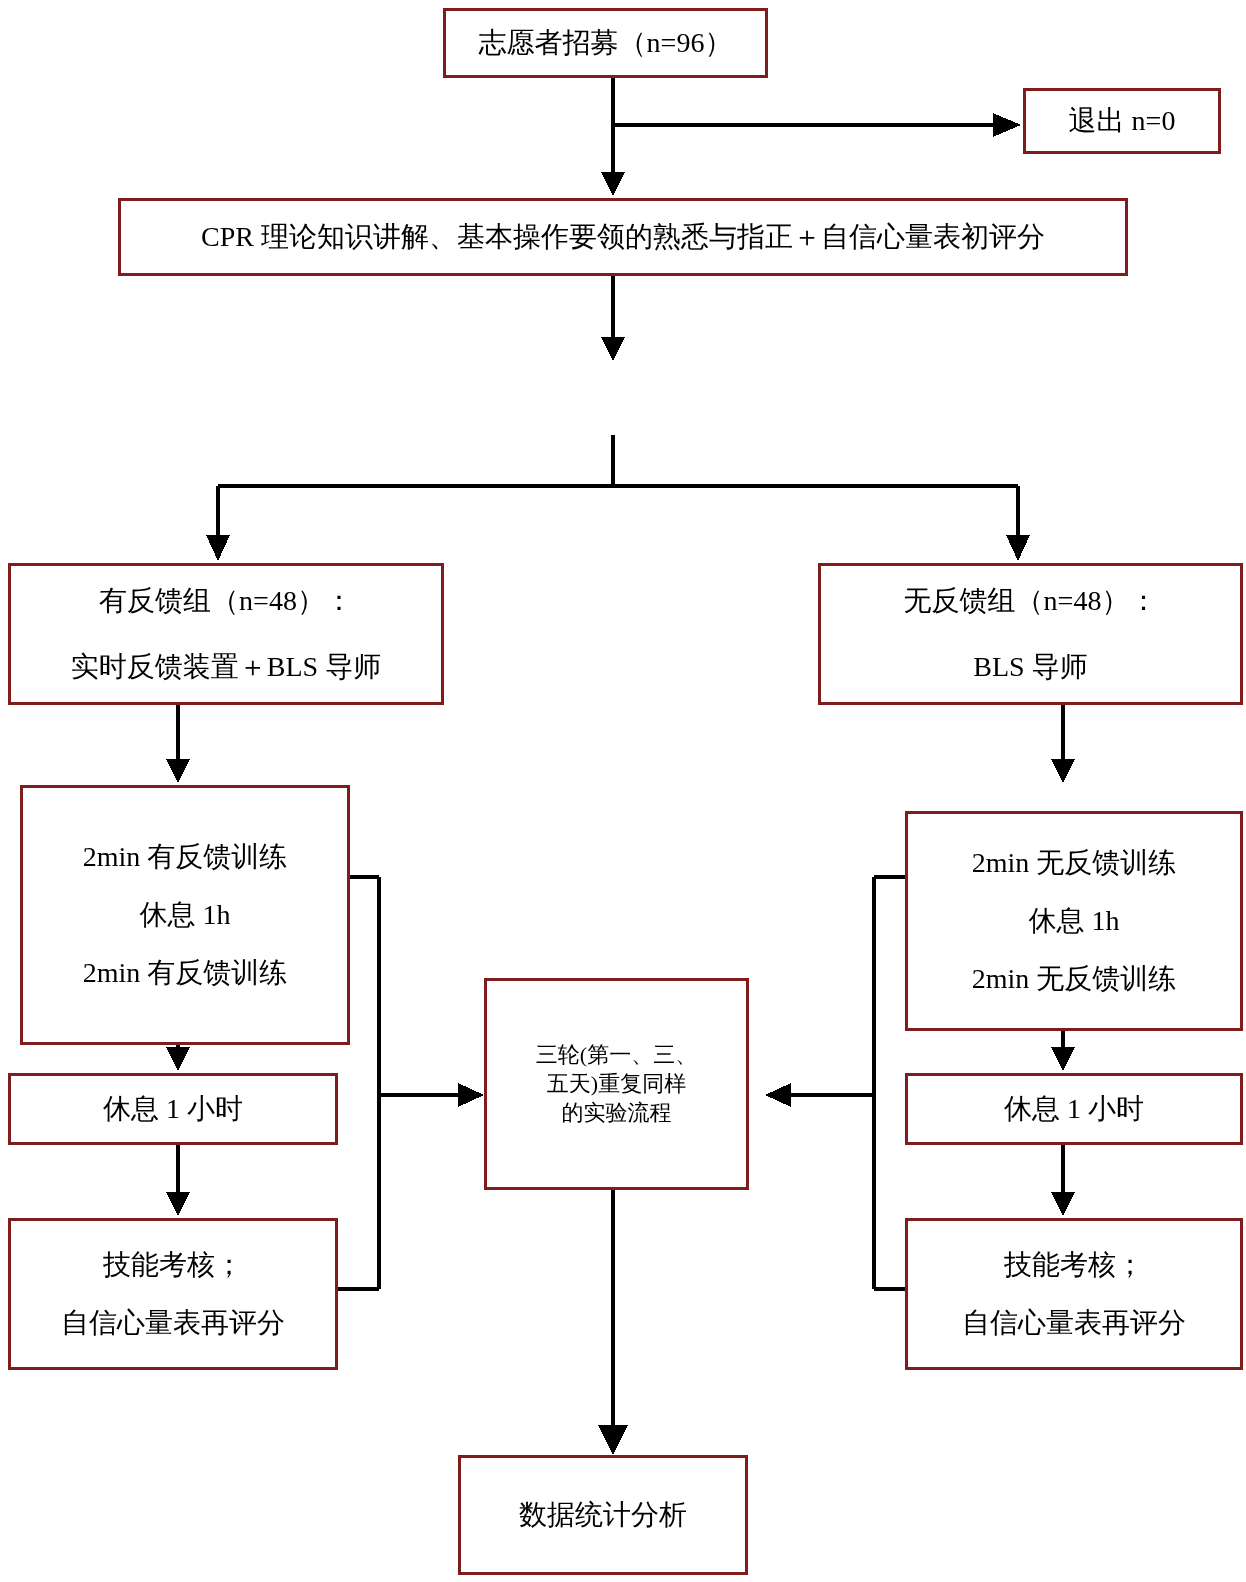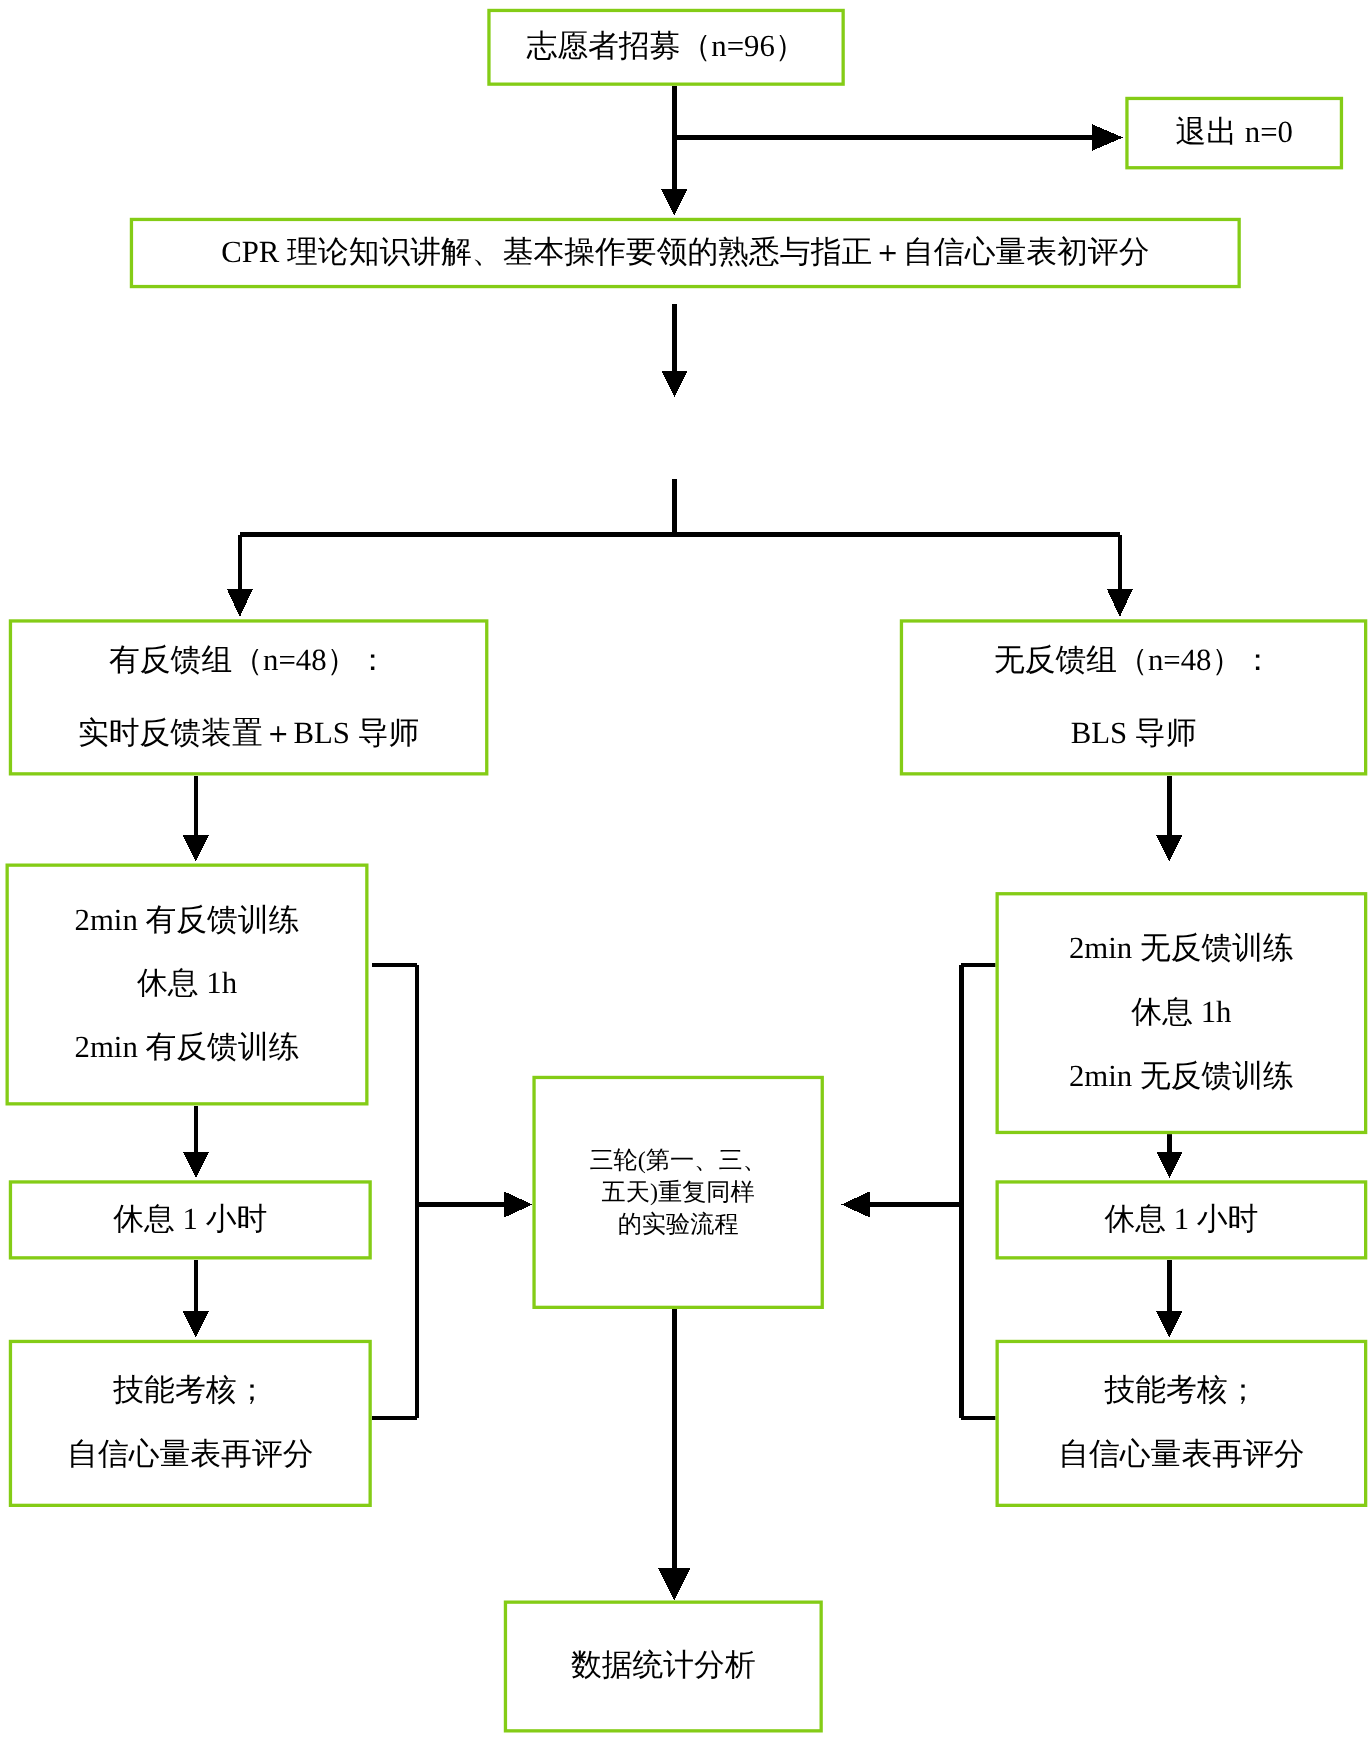--- a/index.html
+++ b/index.html
@@ -19,21 +19,21 @@
     position: absolute;
     left: 0;
     top: 0;
     width: 1246px;
     height: 1582px;
     pointer-events: none;
   }
   .node {
     position: absolute;
     box-sizing: border-box;
-    border: 3px solid #84cc16;
+    border: 3px solid #7f1d1d;
     background: #ffffff;
     display: flex;
     flex-direction: column;
     align-items: center;
     justify-content: center;
     color: #000000;
     line-height: 1.28;
   }
   .node .line {
     display: block;
@@ -137,36 +137,36 @@
   </svg>
 
   <div class="node fs-28" style="left:443px; top:8px; width:325px; height:70px;">
     <span class="line">志愿者招募（n=96）</span>
   </div>
 
   <div class="node fs-28" style="left:1023px; top:88px; width:198px; height:66px;">
     <span class="line">退出 n=0</span>
   </div>
 
-  <div class="node fs-28" style="left:118px; top:198px; width:1010px; height:64px;">
+  <div class="node fs-28" style="left:118px; top:198px; width:1010px; height:78px;">
     <span class="line">CPR 理论知识讲解、基本操作要领的熟悉与指正＋自信心量表初评分</span>
   </div>
 
 
   <div class="node fs-28 gap-lg" style="left:8px; top:563px; width:436px; height:142px;">
     <span class="line">有反馈组（n=48）：</span>
     <span class="line">实时反馈装置＋BLS 导师</span>
   </div>
 
   <div class="node fs-28 gap-lg" style="left:818px; top:563px; width:425px; height:142px;">
     <span class="line">无反馈组（n=48）：</span>
     <span class="line">BLS 导师</span>
   </div>
 
-  <div class="node fs-28 gap-md" style="left:5px; top:785px; width:330px; height:220px;">
+  <div class="node fs-28 gap-md" style="left:20px; top:785px; width:330px; height:260px;">
     <span class="line">2min 有反馈训练</span>
     <span class="line">休息 1h</span>
     <span class="line">2min 有反馈训练</span>
   </div>
 
   <div class="node fs-28 gap-md" style="left:905px; top:785px; width:338px; height:220px;margin-top:26px;">
     <span class="line">2min 无反馈训练</span>
     <span class="line">休息 1h</span>
     <span class="line">2min 无反馈训练</span>
   </div>

